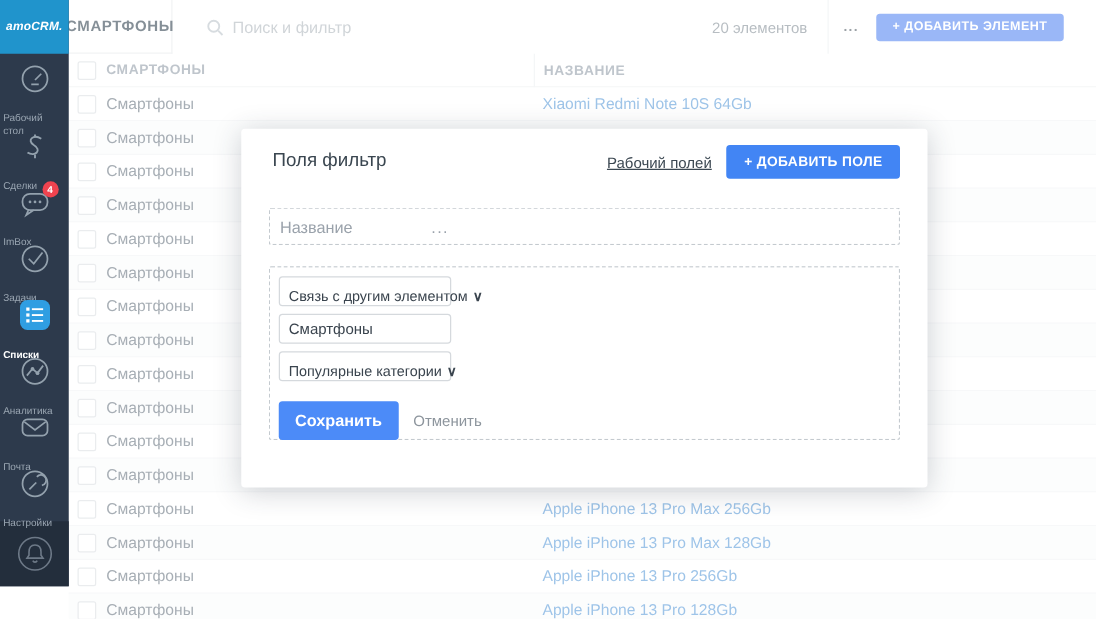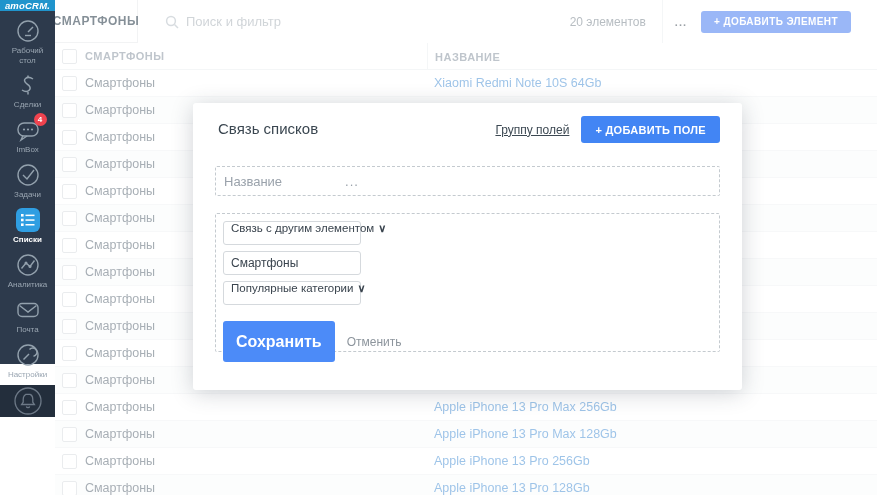--- a/index.html
+++ b/index.html
@@ -1,30 +1,30 @@
 <!DOCTYPE html>
 <html><head>
 <meta charset="utf-8">
 <style>
   * { margin:0; padding:0; box-sizing:border-box; }
   html,body { width:877px; height:495px; overflow:hidden; background:#fff;
               font-family:"Liberation Sans", sans-serif; }
   .app { position:relative; width:877px; height:495px; overflow:hidden; background:#fff; }
 
   
-  .sidebar { position:absolute; left:0; top:0; width:55px; height:364px;
+  .sidebar { position:absolute; left:0; top:0; width:55px; height:469px;
              background:#2d3a4c; display:flex; flex-direction:column; z-index:200; }
   .logo { height:43px; background:#2094cc; display:flex; align-items:center; justify-content:center; cursor:pointer; }
   .logo span { color:#fff; font-size:9.5px; font-style:italic; font-weight:bold; letter-spacing:.2px; }
   .nav { padding-top:5px; display:flex; flex-direction:column; }
   .nav-item { display:flex; flex-direction:column; align-items:center; justify-content:flex-start;
               height:45px; cursor:pointer; position:relative; padding-top:2px; }
   .nav-item.tall { height:54px; }
   .nav-item .icon-wrap { position:relative; width:26px; height:26px; display:flex; align-items:center; justify-content:center; }
-  .nav-label { font-size:8px; color:#9aa6b2; margin-top:2px; text-align:center; width:50px; line-height:1.25; }
+  .nav-label { font-size:8px; color:#9aa6b2; margin-top:14px; text-align:left; width:50px; line-height:1.25; }
   .nav-item.active .nav-label { color:#ffffff; font-weight:bold; }
   .badge { position:absolute; top:-4px; right:-6px; min-width:13px; height:13px; border-radius:7px;
            background:#f0434f; color:#fff; font-size:8px; font-weight:bold;
            display:flex; align-items:center; justify-content:center; padding:0 3px; }
   .sidebar-bottom { margin-top:auto; height:52px; background:#232e3c;
                     display:flex; align-items:center; justify-content:center; }
 
   
   .content { position:absolute; left:55px; top:0; width:822px; height:495px; background:#fff; }
   .topbar { position:relative; height:43px; background:#fff; display:flex; align-items:center; }
@@ -74,30 +74,30 @@
   .group-link { font-size:12px; color:#3c4852; text-decoration:underline; cursor:pointer; }
   .add-field-btn { margin-left:12px; height:27px; padding:0 14px; background:#4285f4; border:none;
                    border-radius:3px; color:#fff; font-size:11px; font-weight:bold; letter-spacing:.3px;
                    cursor:pointer; font-family:"Liberation Sans", sans-serif; }
   .dashed-box { position:absolute; left:22px; width:505px; border:1px dashed #c4cacf; border-radius:2px; }
   .name-box { top:63px; height:30px; display:flex; align-items:center; cursor:pointer; }
   .name-label { font-size:13px; color:#9aa2ab; margin-left:8px; }
   .name-dots { font-size:13px; color:#9aa2ab; margin-left:63px; letter-spacing:1px; }
   .form-box { top:110px; height:139px; padding:7px; }
   .control { width:138px; height:24px; border:1px solid #d5d9dd; border-radius:3px; background:#fff;
-             display:flex; align-items:flex-start; justify-content:space-between;
+             display:flex; align-items:flex-end; justify-content:space-between;
              padding:0 7px; margin-bottom:6px; cursor:pointer; }
   .control .sel-text { font-size:11.5px; color:#3a444e; white-space:nowrap; }
   .control .chev { font-size:11px; font-weight:bold; color:#3a444e; margin-left:4px; }
   .text-input { width:138px; height:24px; border:1px solid #d5d9dd; border-radius:3px;
                 padding:0 7px; font-size:12px; color:#3a444e; margin-bottom:6px; outline:none;
                 font-family:"Liberation Sans", sans-serif; }
   .form-actions { display:flex; align-items:center; margin-top:16px; }
-  .save-btn { height:41px; padding:0 13px; background:#4c8bf8; border:none; border-radius:3px;
-              color:#fff; font-size:16px; font-weight:bold; cursor:pointer;
+  .save-btn { height:31px; padding:0 13px; background:#4c8bf8; border:none; border-radius:3px;
+              color:#fff; font-size:13px; font-weight:bold; cursor:pointer;
               font-family:"Liberation Sans", sans-serif; }
   .cancel-btn { margin-left:12px; font-size:12px; color:#8d959d; cursor:pointer; }
 
   svg { display:block; }
 </style>
 </head>
 <body>
 
 <div class="app">
 
@@ -326,23 +326,23 @@
           <div class="checkbox"></div>
           <span class="cell-cat">Смартфоны</span>
           <a class="cell-name">Apple iPhone 13 Pro 128Gb</a>
         </div>
       </div>
   </div>
 
   <div class="overlay"></div>
 
   <div class="modal">
-    <div class="modal-title">Связь списков</div>
+    <div class="modal-title">Поля фильтр</div>
     <div class="modal-header-right">
-      <a class="group-link">Группу полей</a>
+      <a class="group-link">Рабочий полей</a>
       <button class="add-field-btn">+ ДОБАВИТЬ ПОЛЕ</button>
     </div>
 
     <div class="dashed-box name-box">
       <span class="name-label">Название</span>
       <span class="name-dots">...</span>
     </div>
 
     <div class="dashed-box form-box">
       <div class="control">

